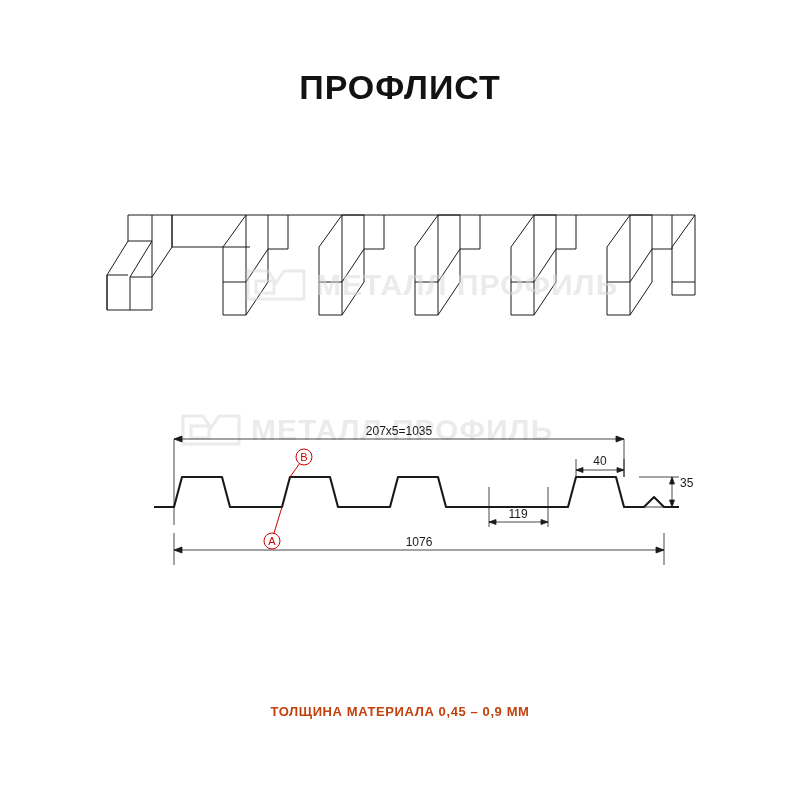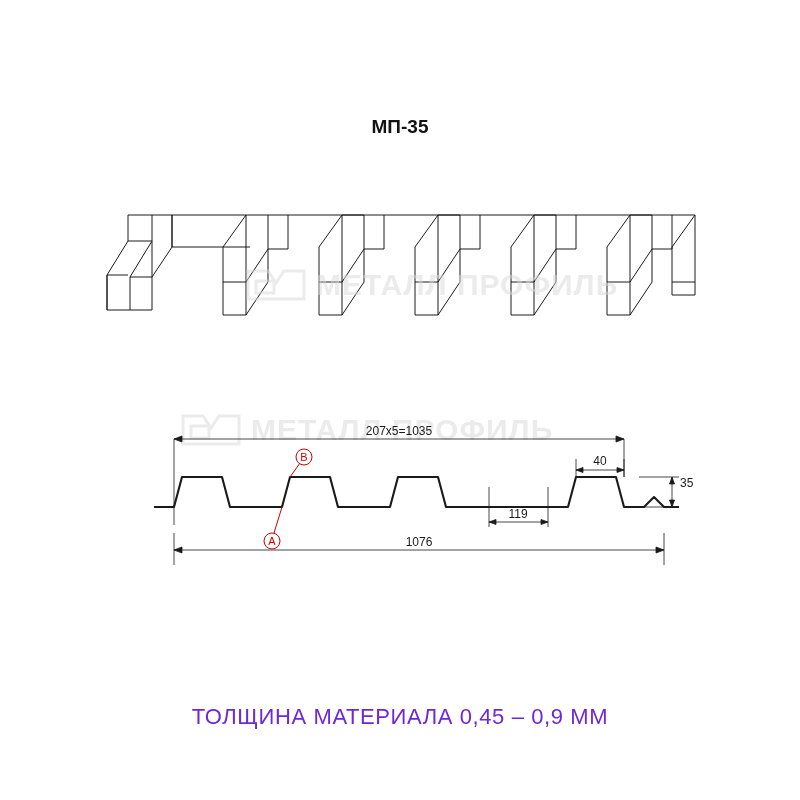--- a/index.html
+++ b/index.html
@@ -39,24 +39,24 @@
     font-size: 19px;
     font-weight: bold;
     color: #121212;
   }
   .footer-note {
     position: absolute;
     top: 704px;
     left: 0;
     right: 0;
     text-align: center;
-    font-size: 22px;
-    font-weight: normal;
+    font-size: 13px;
+    font-weight: bold;
     letter-spacing: 0.6px;
-    color: #6d28d9;
+    color: #c2410c;
   }
   .iso-wrap {
     position: absolute;
     top: 185px;
     left: 60px;
     width: 700px;
     height: 170px;
   }
   .profile-wrap {
     position: absolute;
@@ -96,21 +96,21 @@
     font-weight: normal;
   }
   .cal-circ { fill: #ffffff; stroke: #cc0000; stroke-width: 1; }
   .cal-ln { fill: none; stroke: #cc0000; stroke-width: 1; }
 </style>
 </head>
 <body>
 
 <div class="page">
 
-  <div class="subtitle">МП-35</div>
+  <div class="title">ПРОФЛИСТ</div>
 
   <div class="iso-wrap">
     <svg width="700" height="170" viewBox="0 0 700 170">
 
       <g class="ln">
 
         <path d="M47 125 L47 90 L68 56 L92 56 L92 30 L112 30"></path>
         <path d="M47 125 L70 125 L70 92 L92 56"></path>
         <path d="M70 92 L92 92 L92 56"></path>
         <path d="M68 56 L68 30 L92 30"></path>

